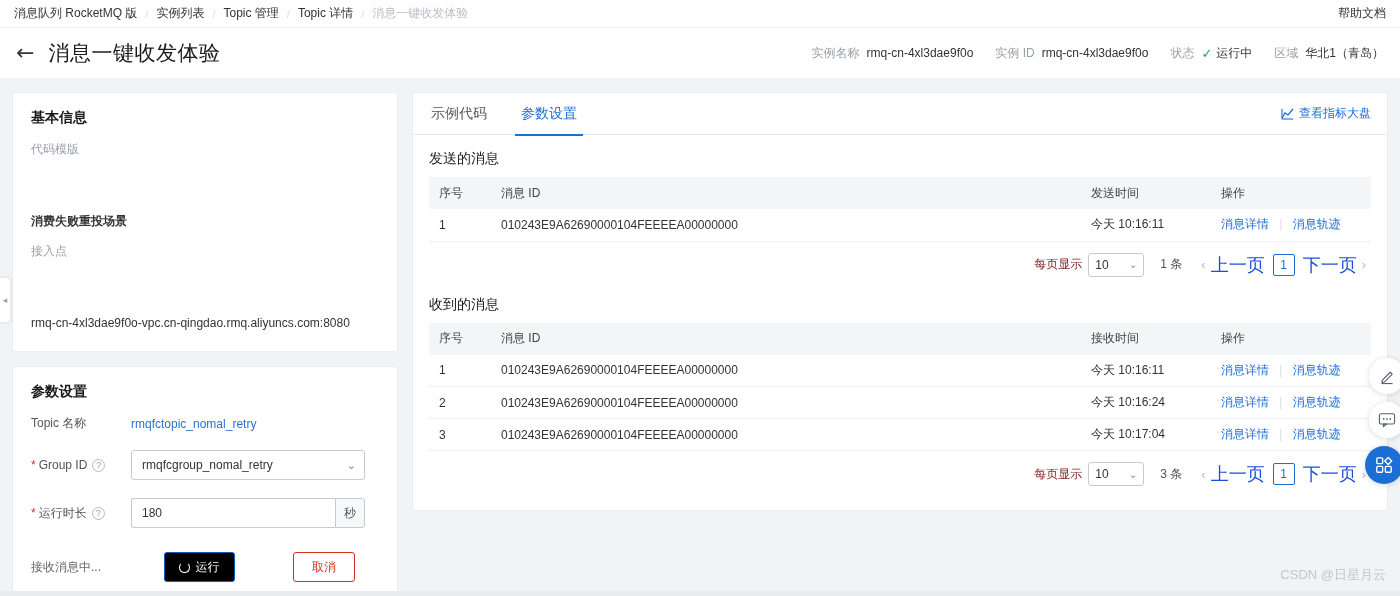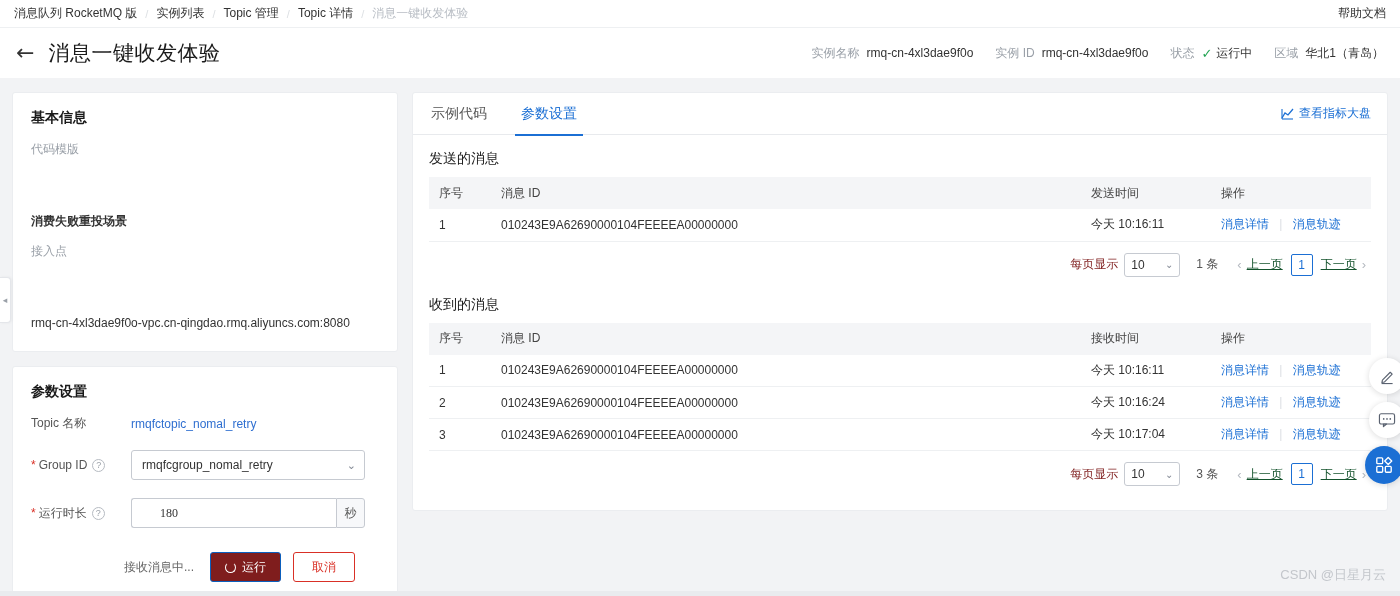--- a/index.html
+++ b/index.html
@@ -67,37 +67,37 @@
 
   .select-box {
     flex: 1 1 auto; height: 30px; border: 1px solid #c6cad1; border-radius: 3px;
     display: flex; align-items: center; padding: 0 8px 0 10px; font-size: 12px;
     color: #333; background: #fff; cursor: pointer; max-width: 234px;
   }
   .select-box .caret { margin-left: auto; color: #828894; font-size: 11px; }
   .input-wrap { display: flex; max-width: 234px; flex: 1 1 auto; }
   .text-input {
     flex: 1 1 auto; height: 30px; border: 1px solid #c6cad1; border-right: none;
-    border-radius: 3px 0 0 3px; padding: 0 28px; font-size: 12px; color: #333;
-    font-family: Liberation Serif, serif; outline: none; min-width: 0;
+    border-radius: 3px 0 0 3px; padding: 0 10px; font-size: 12px; color: #333;
+    font-family: Liberation Sans, sans-serif; outline: none; min-width: 0;
   }
   .unit-addon {
     width: 30px; height: 30px; border: 1px solid #c6cad1; border-radius: 0 3px 3px 0;
     background: #f7f8fa; display: flex; align-items: center; justify-content: center;
     font-size: 12px; color: #555;
   }
 
-  .actions { display: flex; align-items: center; justify-content: flex-end; padding: 6px 42px 0 18px; gap: 12px;}
+  .actions { display: flex; align-items: center; justify-content: space-between; padding: 6px 42px 0 18px; gap: 12px;}
   .status-text { font-size: 12px; color: #666; margin-right: 4px;}
   .btn {
     height: 30px; min-width: 64px; border-radius: 3px; font-size: 12px;
     display: inline-flex; align-items: center; justify-content: center;
     cursor: pointer; padding: 0 14px; gap: 6px; border: 1px solid transparent;
   }
-  .btn-primary { background: #7f1d1d; color: #fff; border-color: #0b5fbd; min-width: 62px; font-family: Liberation Serif, serif;}
+  .btn-primary { background: #000000; color: #fff; border-color: #0b5fbd; min-width: 62px; font-family: Liberation Serif, serif;}
   .btn-danger { background: #fff; color: #d93026; border-color: #d93026; min-width: 62px;}
   .spinner {
     width: 11px; height: 11px; border: 1.6px solid #fff; border-top-color: transparent;
     border-radius: 50%; display: inline-block;
   }
 
   
   .right-col { flex: 1 1 auto; min-width: 0; padding-bottom: 20px; }
   .tabs { display: flex; align-items: center; border-bottom: 1px solid #e8eaed; padding: 0 16px; position: relative; height: 42px;}
   .tab {
@@ -133,21 +133,21 @@
 
   .pager { display: flex; align-items: center; justify-content: flex-end; gap: 0; padding: 11px 0 4px 0; font-size: 12px; color: #555;}
   .pager-label { color: #7f1d1d; margin-right: 6px; }
   .page-size {
     width: 56px; height: 24px; border: 1px solid #c6cad1; border-radius: 3px; background: #fff;
     display: flex; align-items: center; padding: 0 6px; font-size: 12px; color: #333; cursor: pointer;
   }
   .page-size .caret { margin-left: auto; color: #828894; font-size: 10px; }
   .total { margin: 0 14px 0 16px; color: #555; }
   .pg-arrow { color: #b4b9c0; padding: 0 5px; cursor: pointer; font-size: 13px; }
-  .pg-text { color: #14532d; cursor: pointer; font-size: 12px; text-decoration: underline; }
+  .pg-text { color: #1d4ed8; cursor: pointer; font-size: 18px; }
   .pg-num {
     width: 22px; height: 22px; border: 1px solid #1b6fd4; color: #1b6fd4; border-radius: 2px;
     display: inline-flex; align-items: center; justify-content: center; margin: 0 8px; font-size: 12px; cursor: pointer;
   }
 
   
   .float-stack { position: absolute; right: 0; top: 358px; display: flex; flex-direction: column; align-items: flex-end; gap: 8px; }
   .float-btn {
     width: 36px; height: 36px; border-radius: 50%; background: #fff;
     box-shadow: 0 1px 6px rgba(0,0,0,.14); display: flex; align-items: center;

